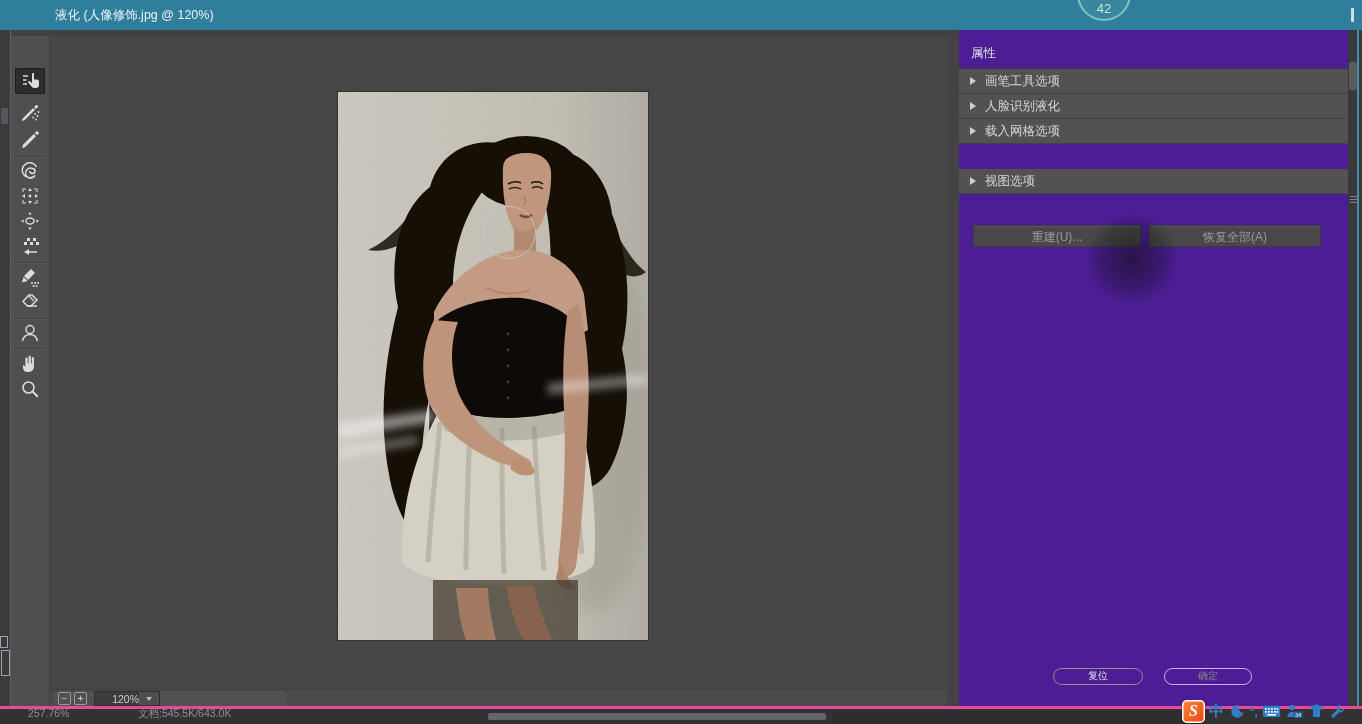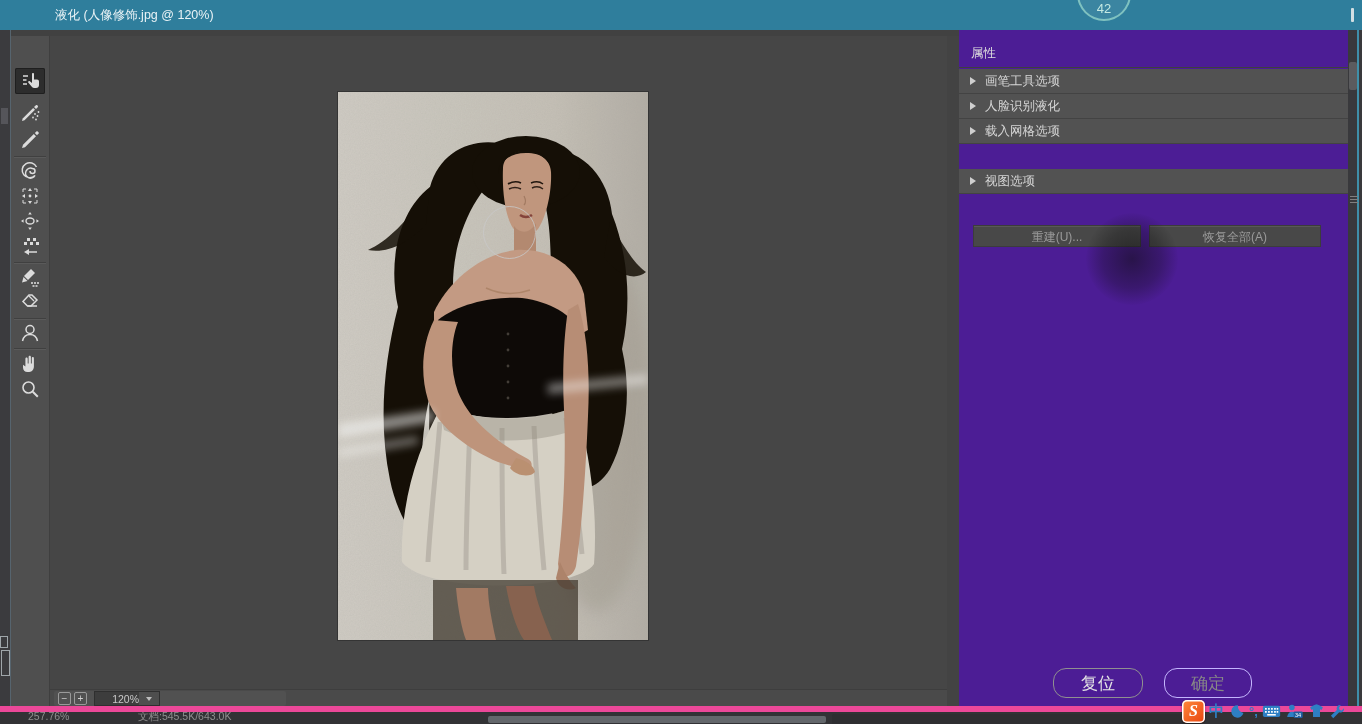--- a/index.html
+++ b/index.html
@@ -60,33 +60,33 @@
                 color:#dedede;font-size:12.5px;line-height:30px;padding-left:12px;}
   .prow{position:absolute;left:0;width:390px;height:25px;background:#525252;border-bottom:1px solid #434343;
         box-sizing:border-box;display:flex;align-items:center;padding-left:11px;gap:9px;color:#d6d6d6;font-size:12.5px;}
   .tri-r{width:0;height:0;border-top:4.5px solid transparent;border-bottom:4.5px solid transparent;border-left:6px solid #cfcfcf;}
   .tri-d{width:0;height:0;border-left:4.5px solid transparent;border-right:4.5px solid transparent;border-top:6px solid #cfcfcf;}
   .pbtn{position:absolute;top:195px;height:22px;background:#484848;border:1px solid #3c3c3c;
         box-shadow:inset 0 1px 0 #585858;color:#9a9a9a;font-size:12px;display:flex;align-items:flex-end;
         justify-content:center;box-sizing:border-box;}
   #blob{left:127px;top:183px;width:92px;height:92px;border-radius:50%;
         background:radial-gradient(circle,rgba(12,12,12,.55) 0%,rgba(12,12,12,.28) 45%,rgba(12,12,12,0) 72%);}
-  .pill{position:absolute;top:638px;height:30px;border-radius:13px;background:transparent;
-        font-size:17px;display:flex;align-items:center;justify-content:center;box-sizing:border-box;}
+  .pill{position:absolute;top:638px;height:17px;border-radius:13px;background:transparent;
+        font-size:10px;display:flex;justify-content:center;box-sizing:border-box;}
   #btn-reset{left:94px;width:90px;border:1px solid #909090;color:#e4e4e4;}
   #btn-ok{left:205px;width:88px;border:1px solid #c4b5fd;color:#878787;}
 
   
   #right-strip{left:1348px;top:30px;width:14px;height:694px;background:#39393c;}
   #teal-line{left:9px;top:0;width:2px;height:694px;background:#3f8fa9;}
   #rs-thumb{left:1px;top:32px;width:8px;height:28px;background:#5b5b5e;border-radius:2px;}
   .grip{left:2px;width:8px;height:1px;background:#808080;}
 
   
-  #statusbar{left:0;top:706px;width:1362px;height:18px;background:#323235;border-top:6px solid #ec4899;
+  #statusbar{left:0;top:706px;width:1362px;height:18px;background:#323235;border-top:3px solid #ec4899;
              box-sizing:border-box;overflow:hidden;z-index:30;}
   .stext{position:absolute;top:-2px;color:#8f8f8f;font-size:10.5px;}
   #hscroll{left:488px;top:4px;width:338px;height:7px;background:#63676b;border-radius:2px;}
   #status-seg{left:832px;top:2px;width:360px;height:13px;background:#2e2e31;border-radius:2px;}
 
   
   #ime{left:1182px;top:698px;width:180px;height:26px;display:flex;align-items:center;gap:4px;z-index:60;}
   #ime-logo{width:23px;height:23px;border-radius:5px;background:linear-gradient(135deg,#ff8a3c,#e8430f);
             box-shadow:inset 0 0 0 1.5px #ffffff,0 1px 2px rgba(0,0,0,.5);color:#fff;
             font-family:"Liberation Serif","DejaVu Serif",serif;font-style:italic;font-weight:bold;

